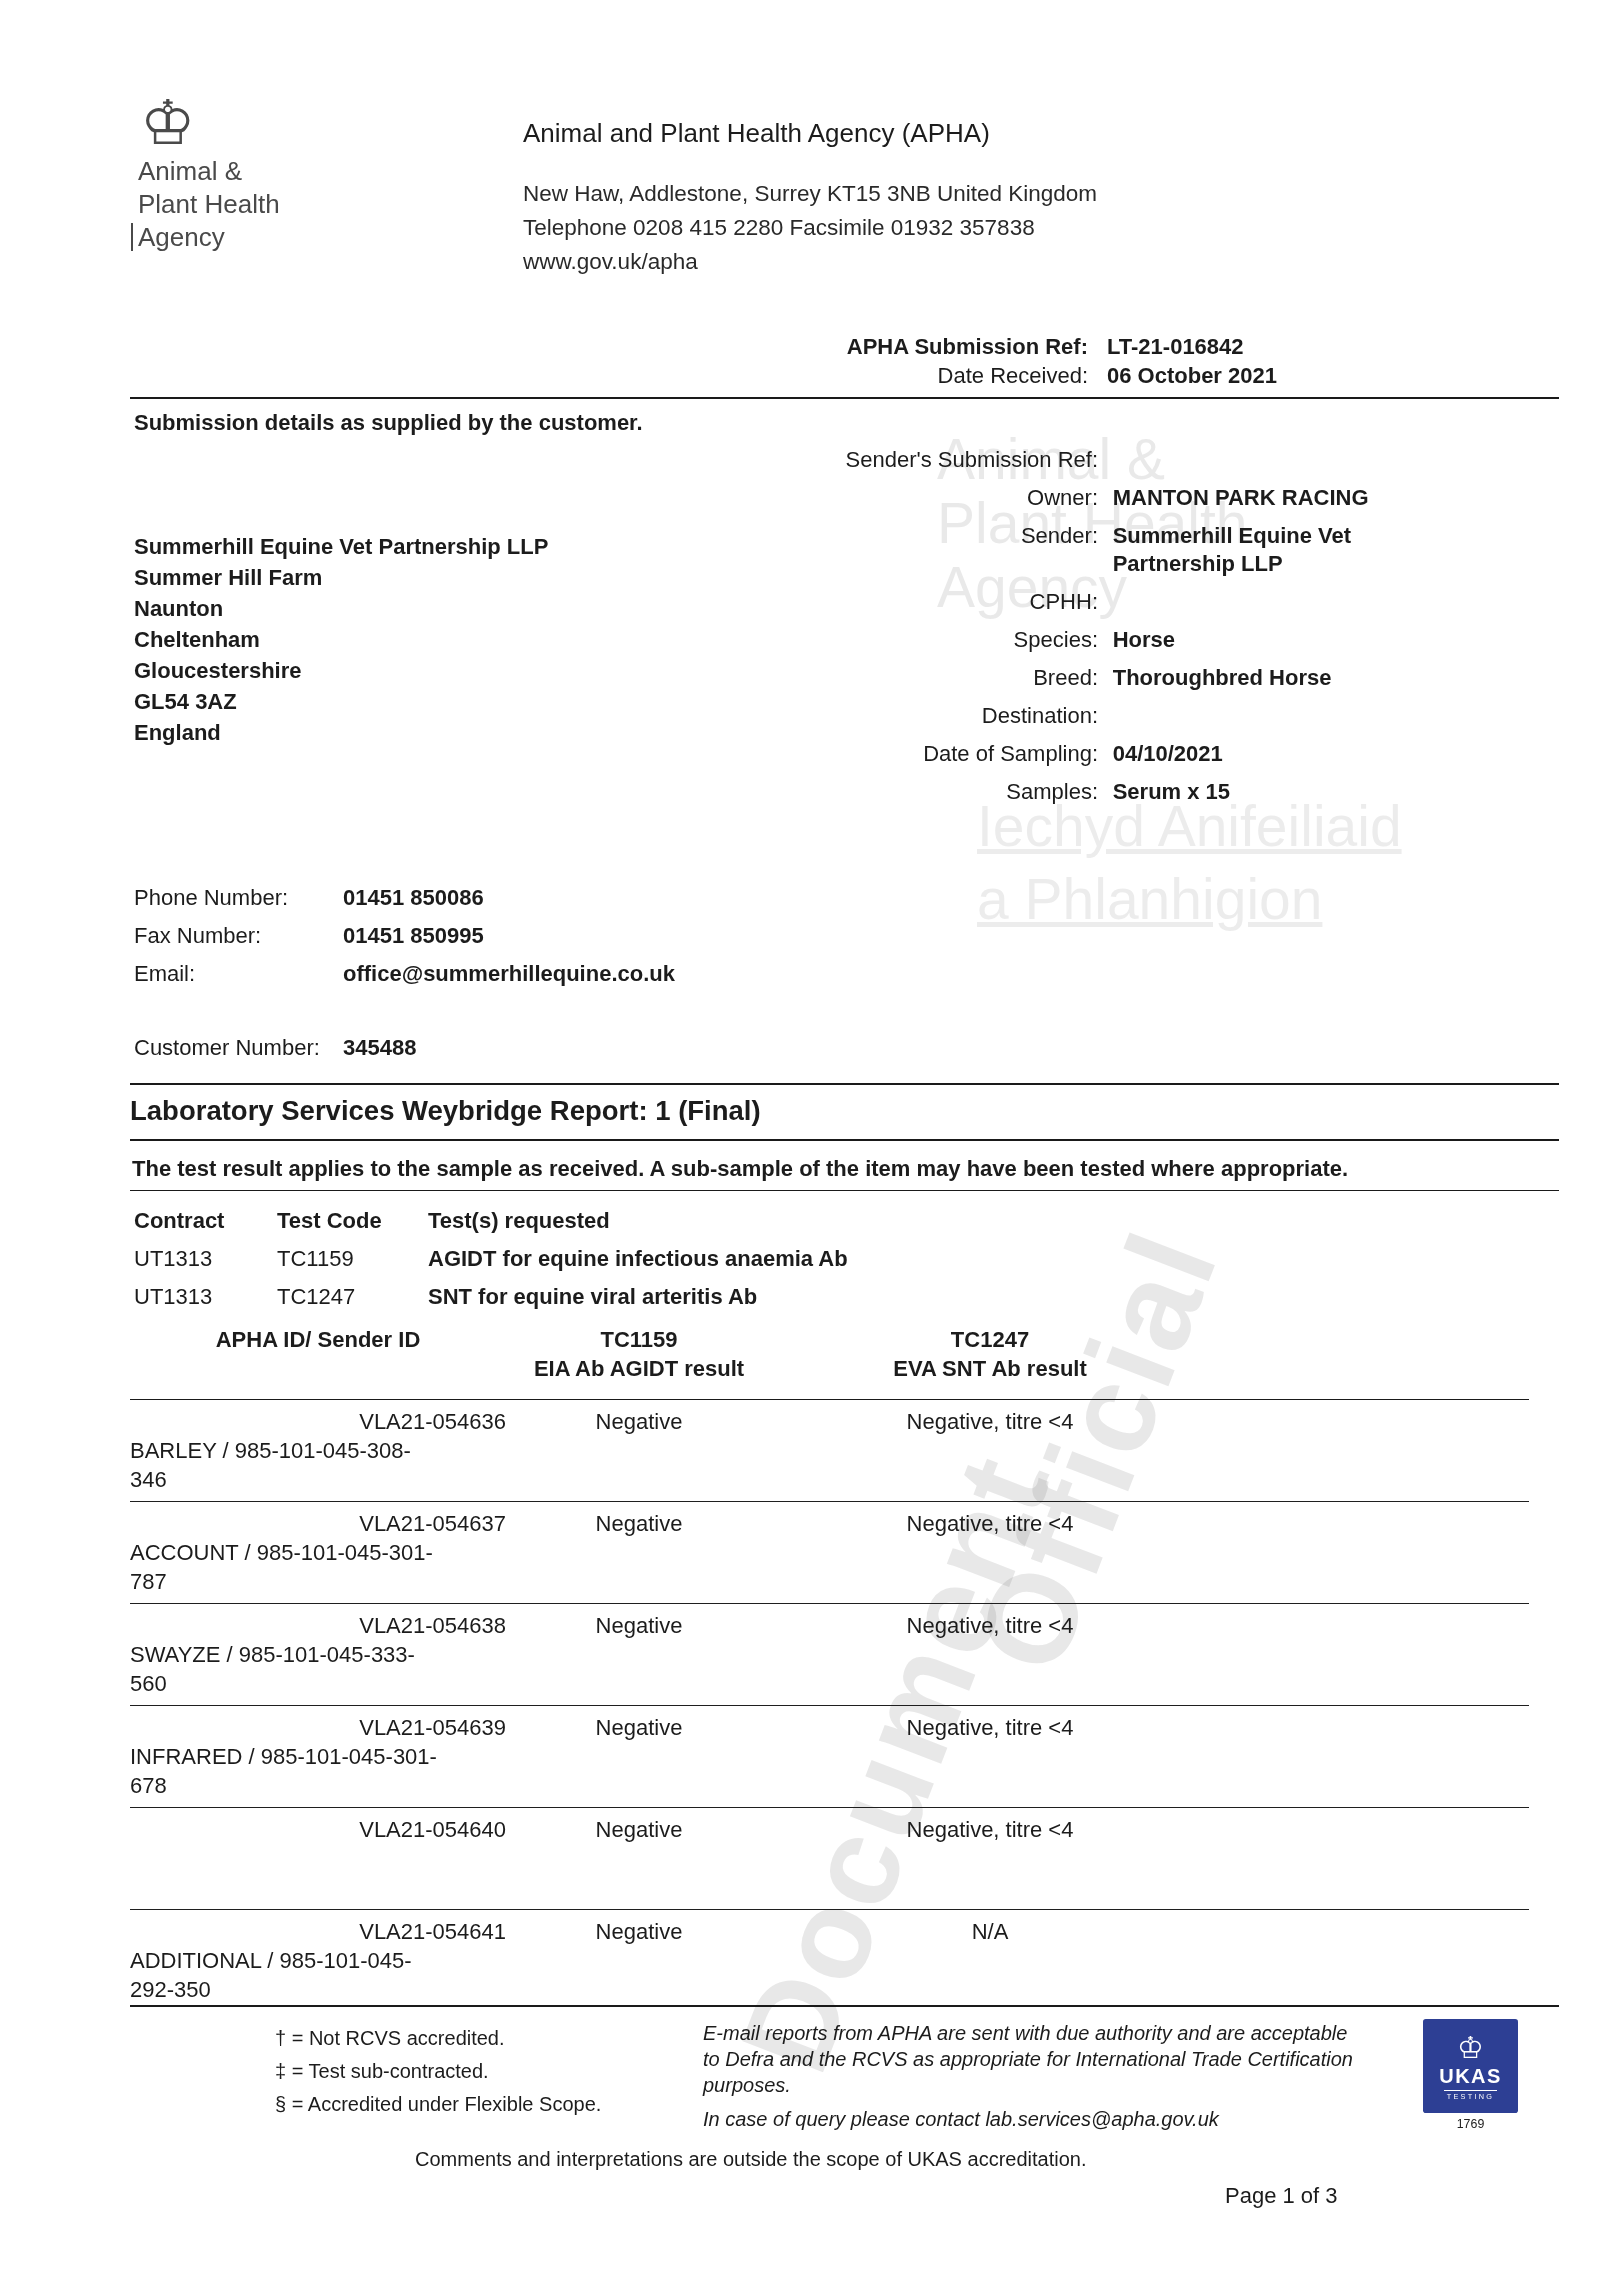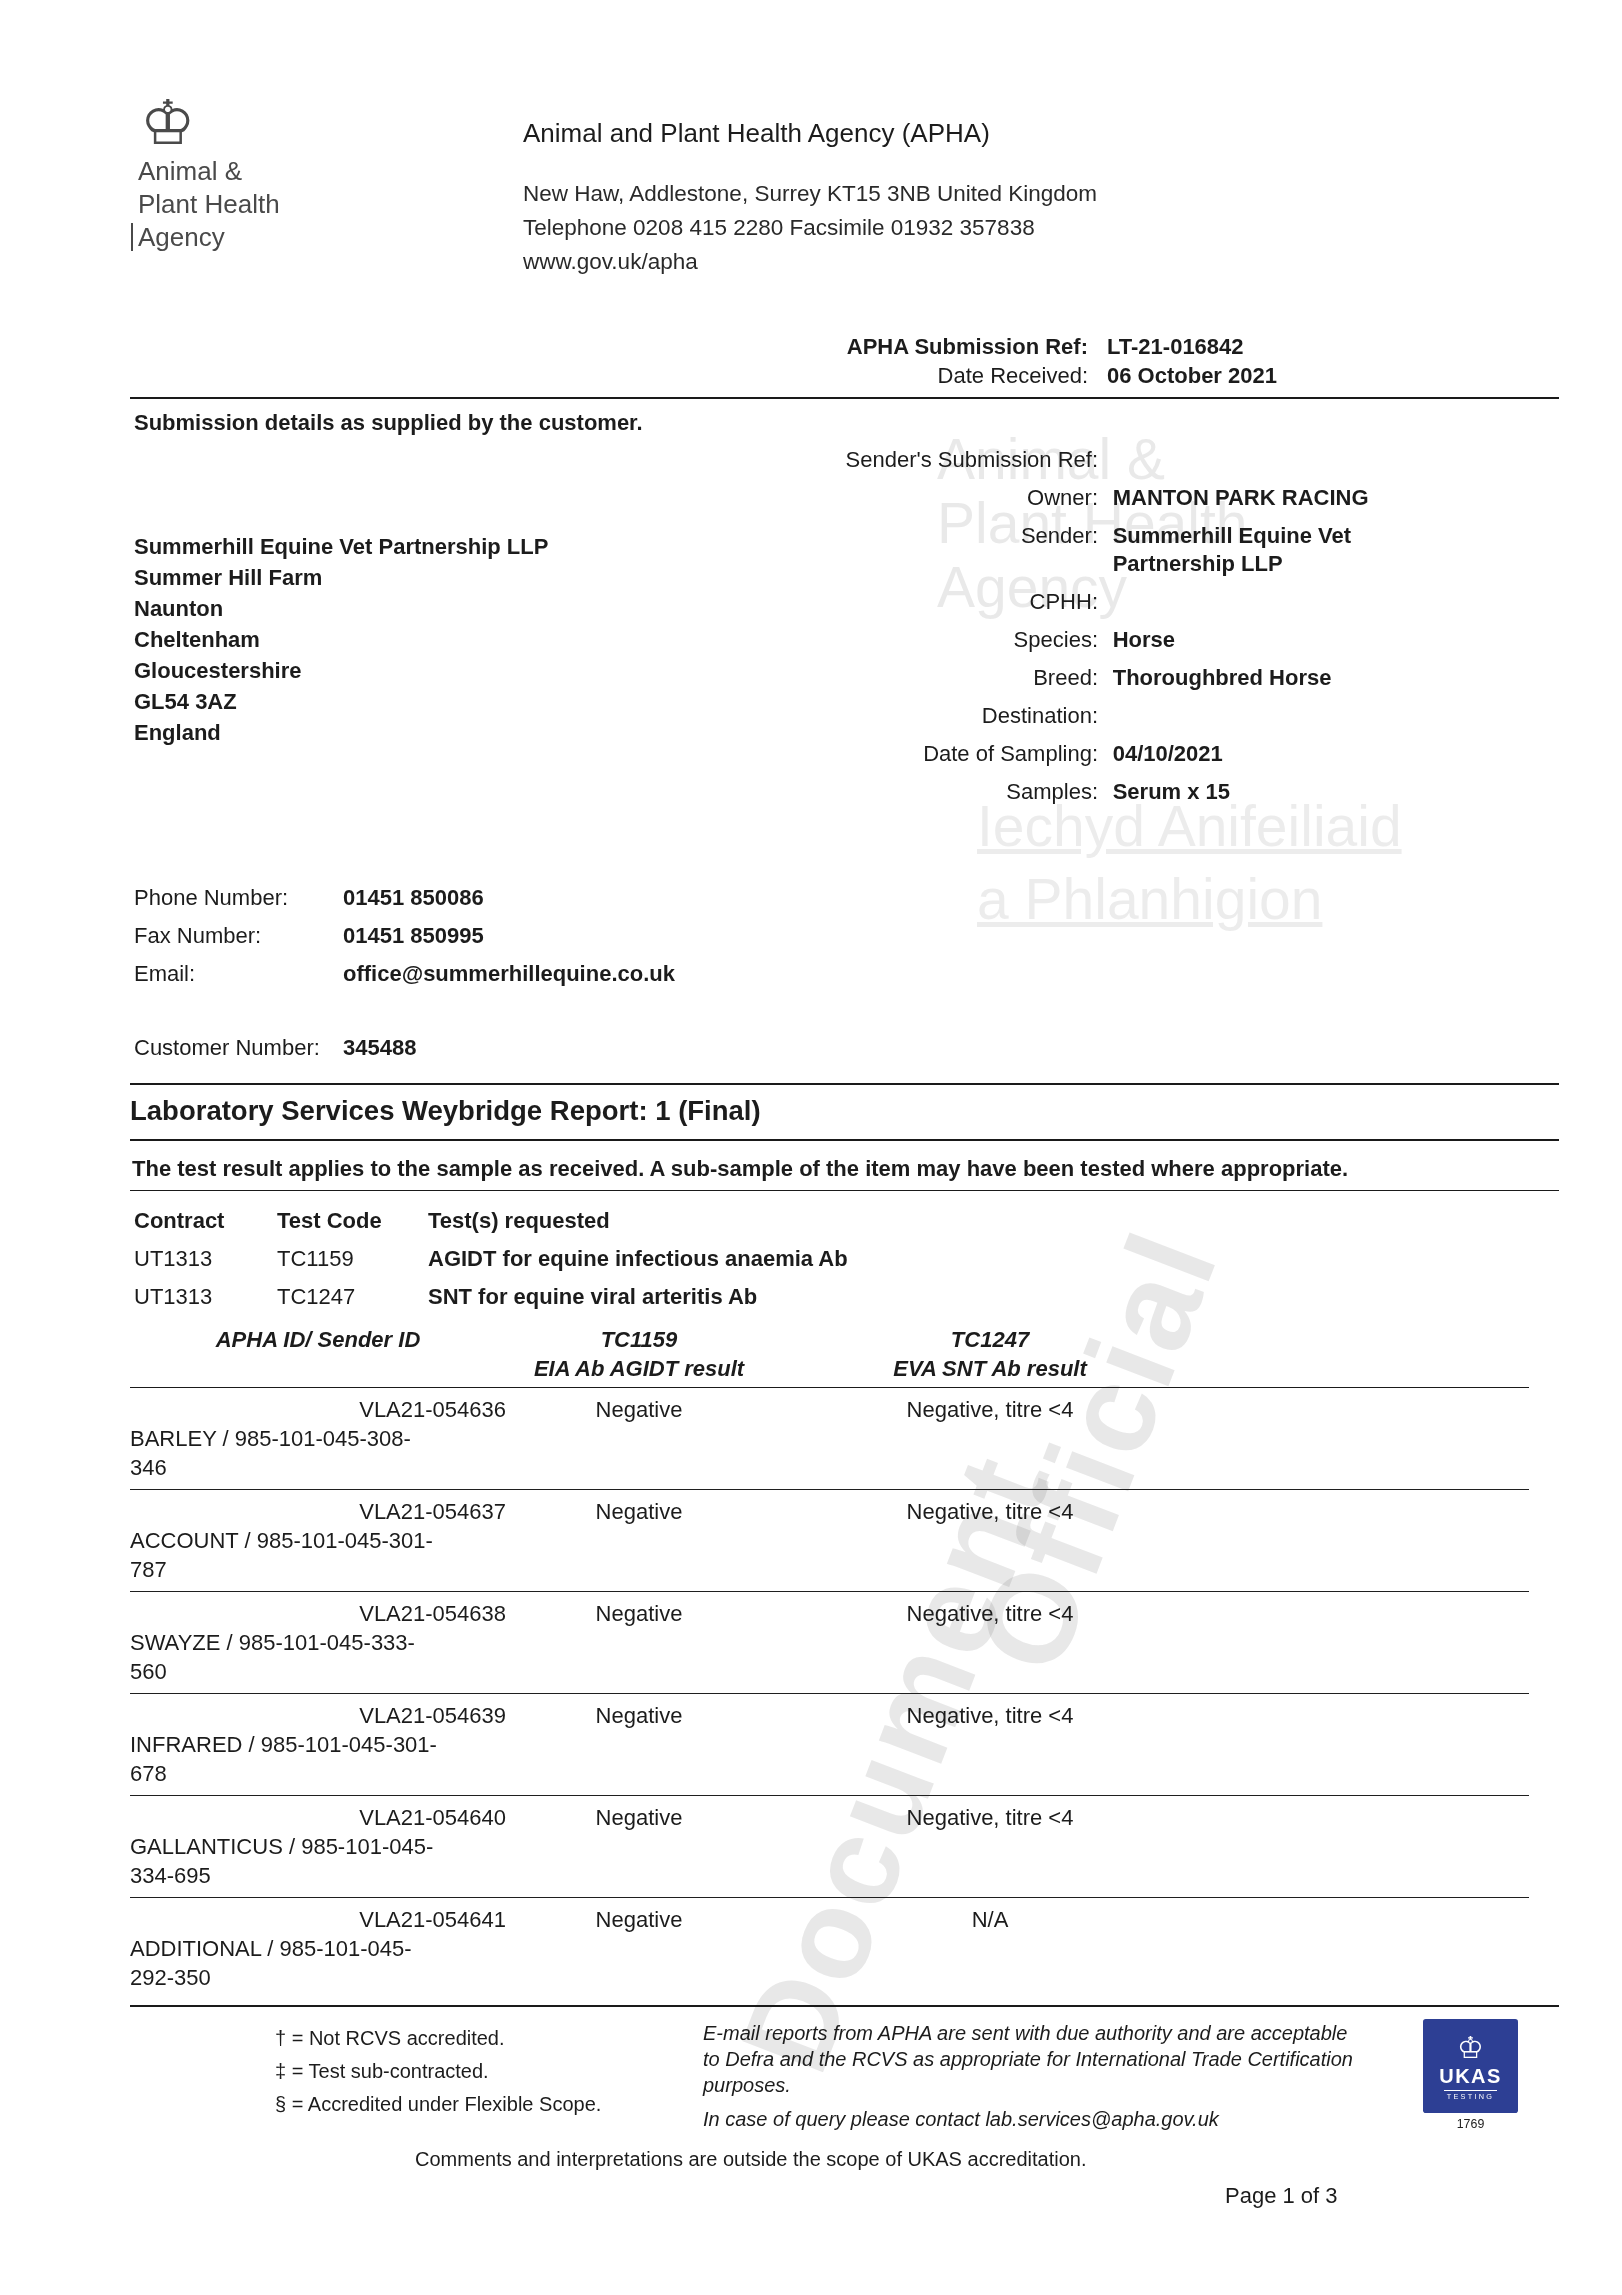--- a/index.html
+++ b/index.html
@@ -46,21 +46,21 @@
   .cvalue{font-weight:bold;}
   .customer{left:134px;top:1034px;font-size:22px;}
 
   .rtitle{left:130px;top:1095px;width:1429px;font-size:27.5px;font-weight:bold;}
   .statement{left:132px;top:1156px;font-size:22px;font-weight:bold;}
 
   .contract{left:134px;top:1207px;font-size:22px;}
   .ct-row{display:grid;grid-template-columns:143px 151px auto;line-height:27.5px;margin-bottom:10.6px;}
 
   .results{left:130px;top:1325px;width:1399px;font-size:22px;}
-  .rhead{display:grid;grid-template-columns:376px 266px 436px;padding-bottom:4px;border-bottom:1.8px solid #1a1a1a;font-style:italic;}
+  .rhead{display:grid;grid-template-columns:376px 266px 436px;padding-bottom:16px;border-bottom:1.8px solid #1a1a1a;}
   .rh1{text-align:center;line-height:29px;}
   .rhc{text-align:center;line-height:29px;}
   .rrow{display:grid;grid-template-columns:376px 266px 436px;height:102px;box-sizing:border-box;
         padding-top:7.3px;border-bottom:1.4px solid #1f1f1f;}
   .rrow.last{border-bottom:none;}
   .rid{line-height:29px;text-align:right;}
   .rdetail{width:312px;line-height:29px;}
   .rcell{text-align:center;line-height:29px;}
 
   .footnotes{left:275px;top:2022px;font-size:20px;line-height:33px;}
@@ -262,21 +262,20 @@
       <div class="rc1">
         <div class="rid">VLA21-054639</div>
         <div class="rdetail">INFRARED / 985-101-045-301-678</div>
       </div>
       <div class="rcell">Negative</div>
       <div class="rcell">Negative, titre &lt;4</div>
     </div>
     <div class="rrow">
       <div class="rc1">
         <div class="rid">VLA21-054640</div>
-        <div class="rdetail">GALLANTICUS / 985-101-045-334-695</div>
       </div>
       <div class="rcell">Negative</div>
       <div class="rcell">Negative, titre &lt;4</div>
     </div>
     <div class="rrow last">
       <div class="rc1">
         <div class="rid">VLA21-054641</div>
         <div class="rdetail">ADDITIONAL / 985-101-045-292-350</div>
       </div>
       <div class="rcell">Negative</div>

